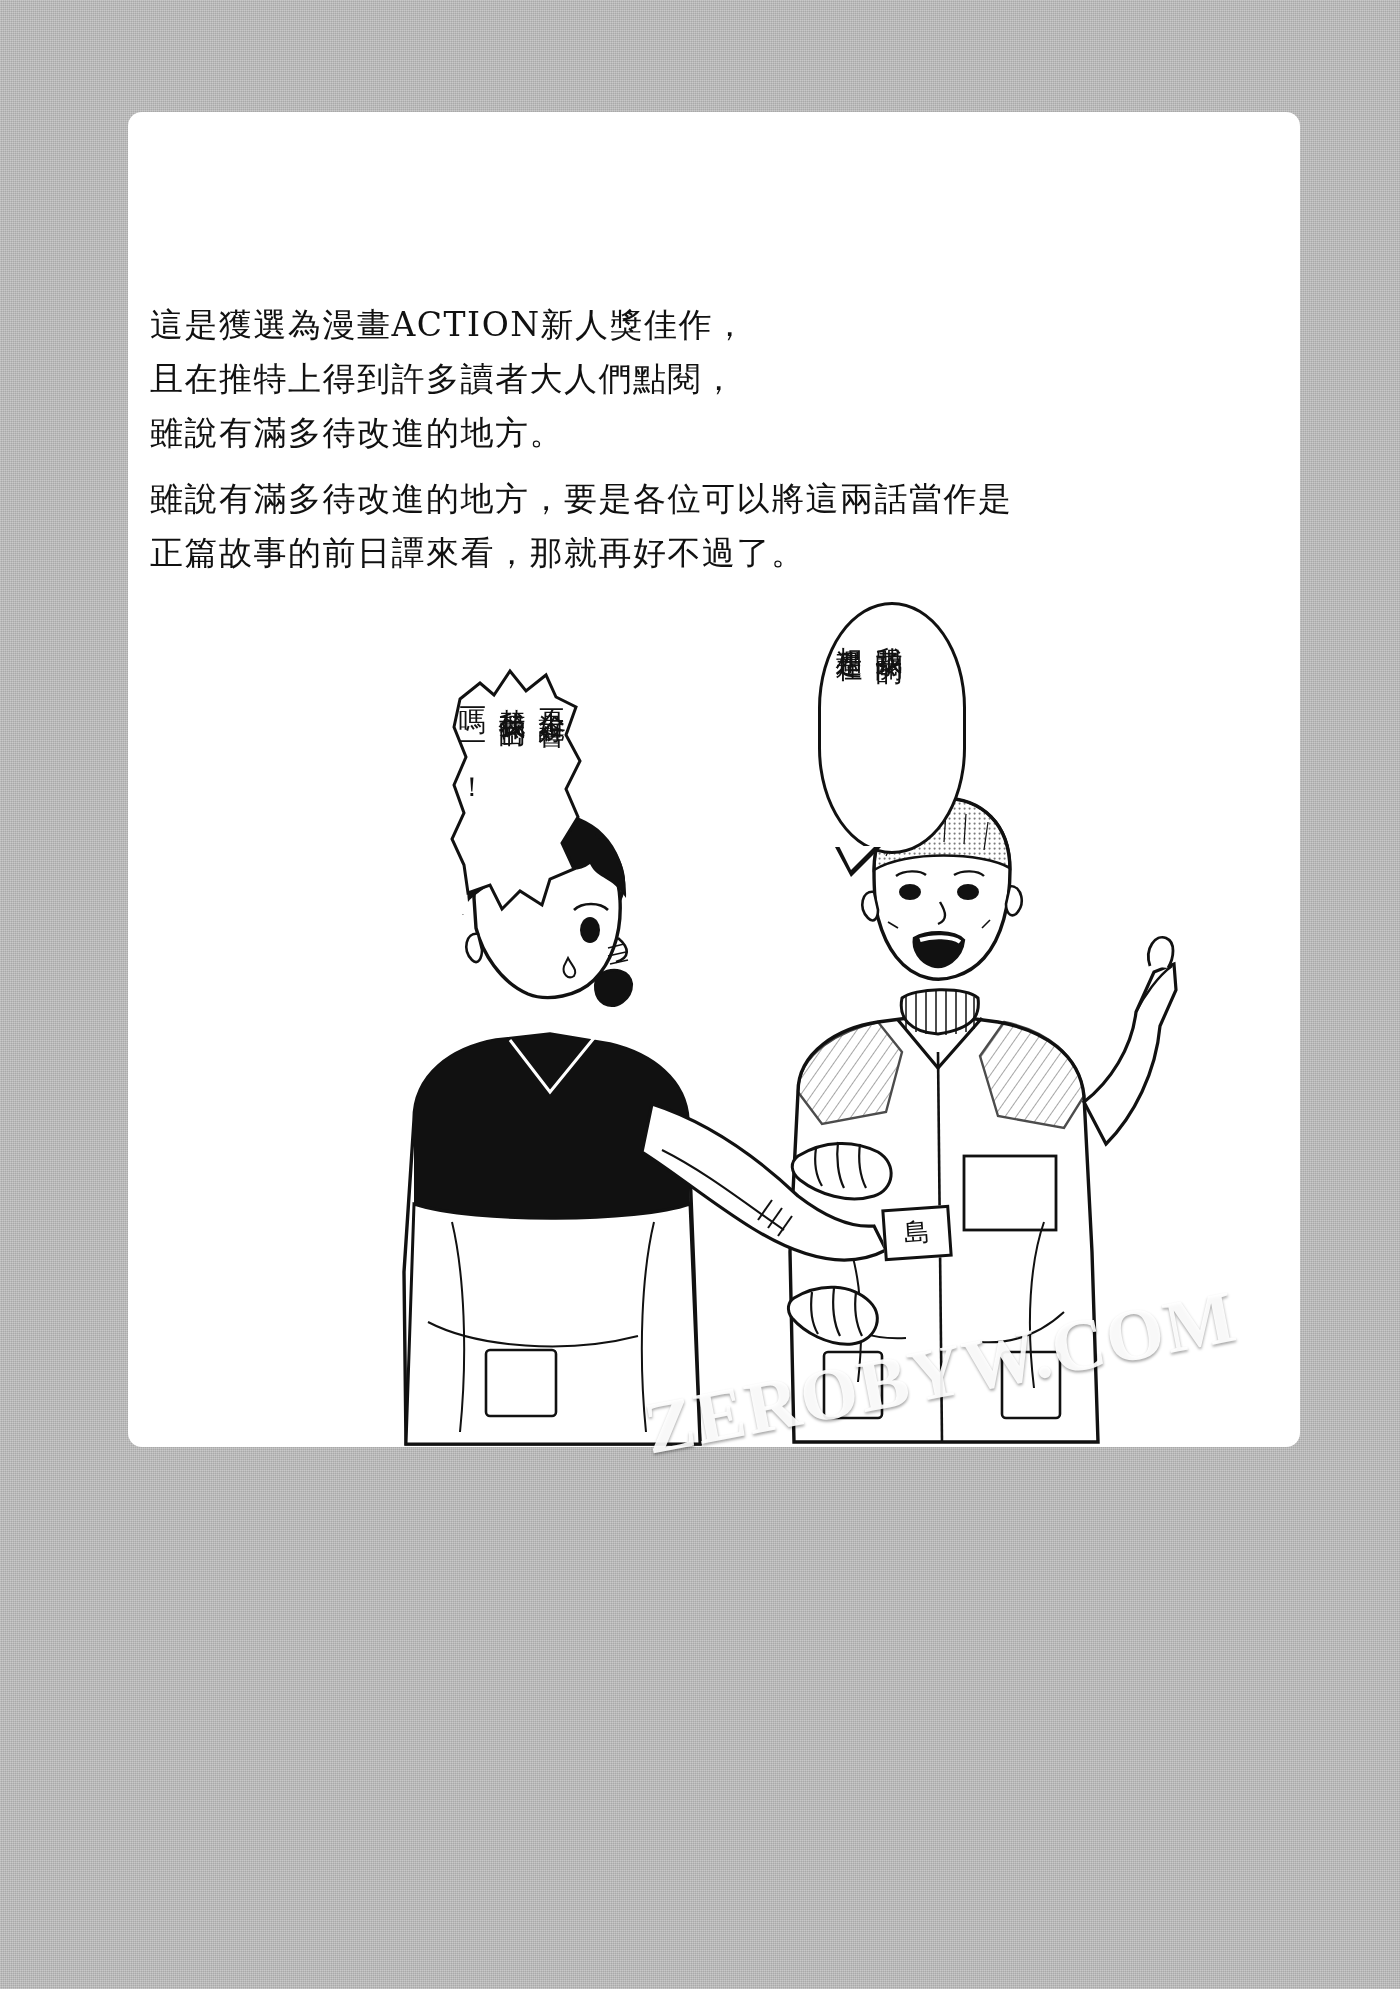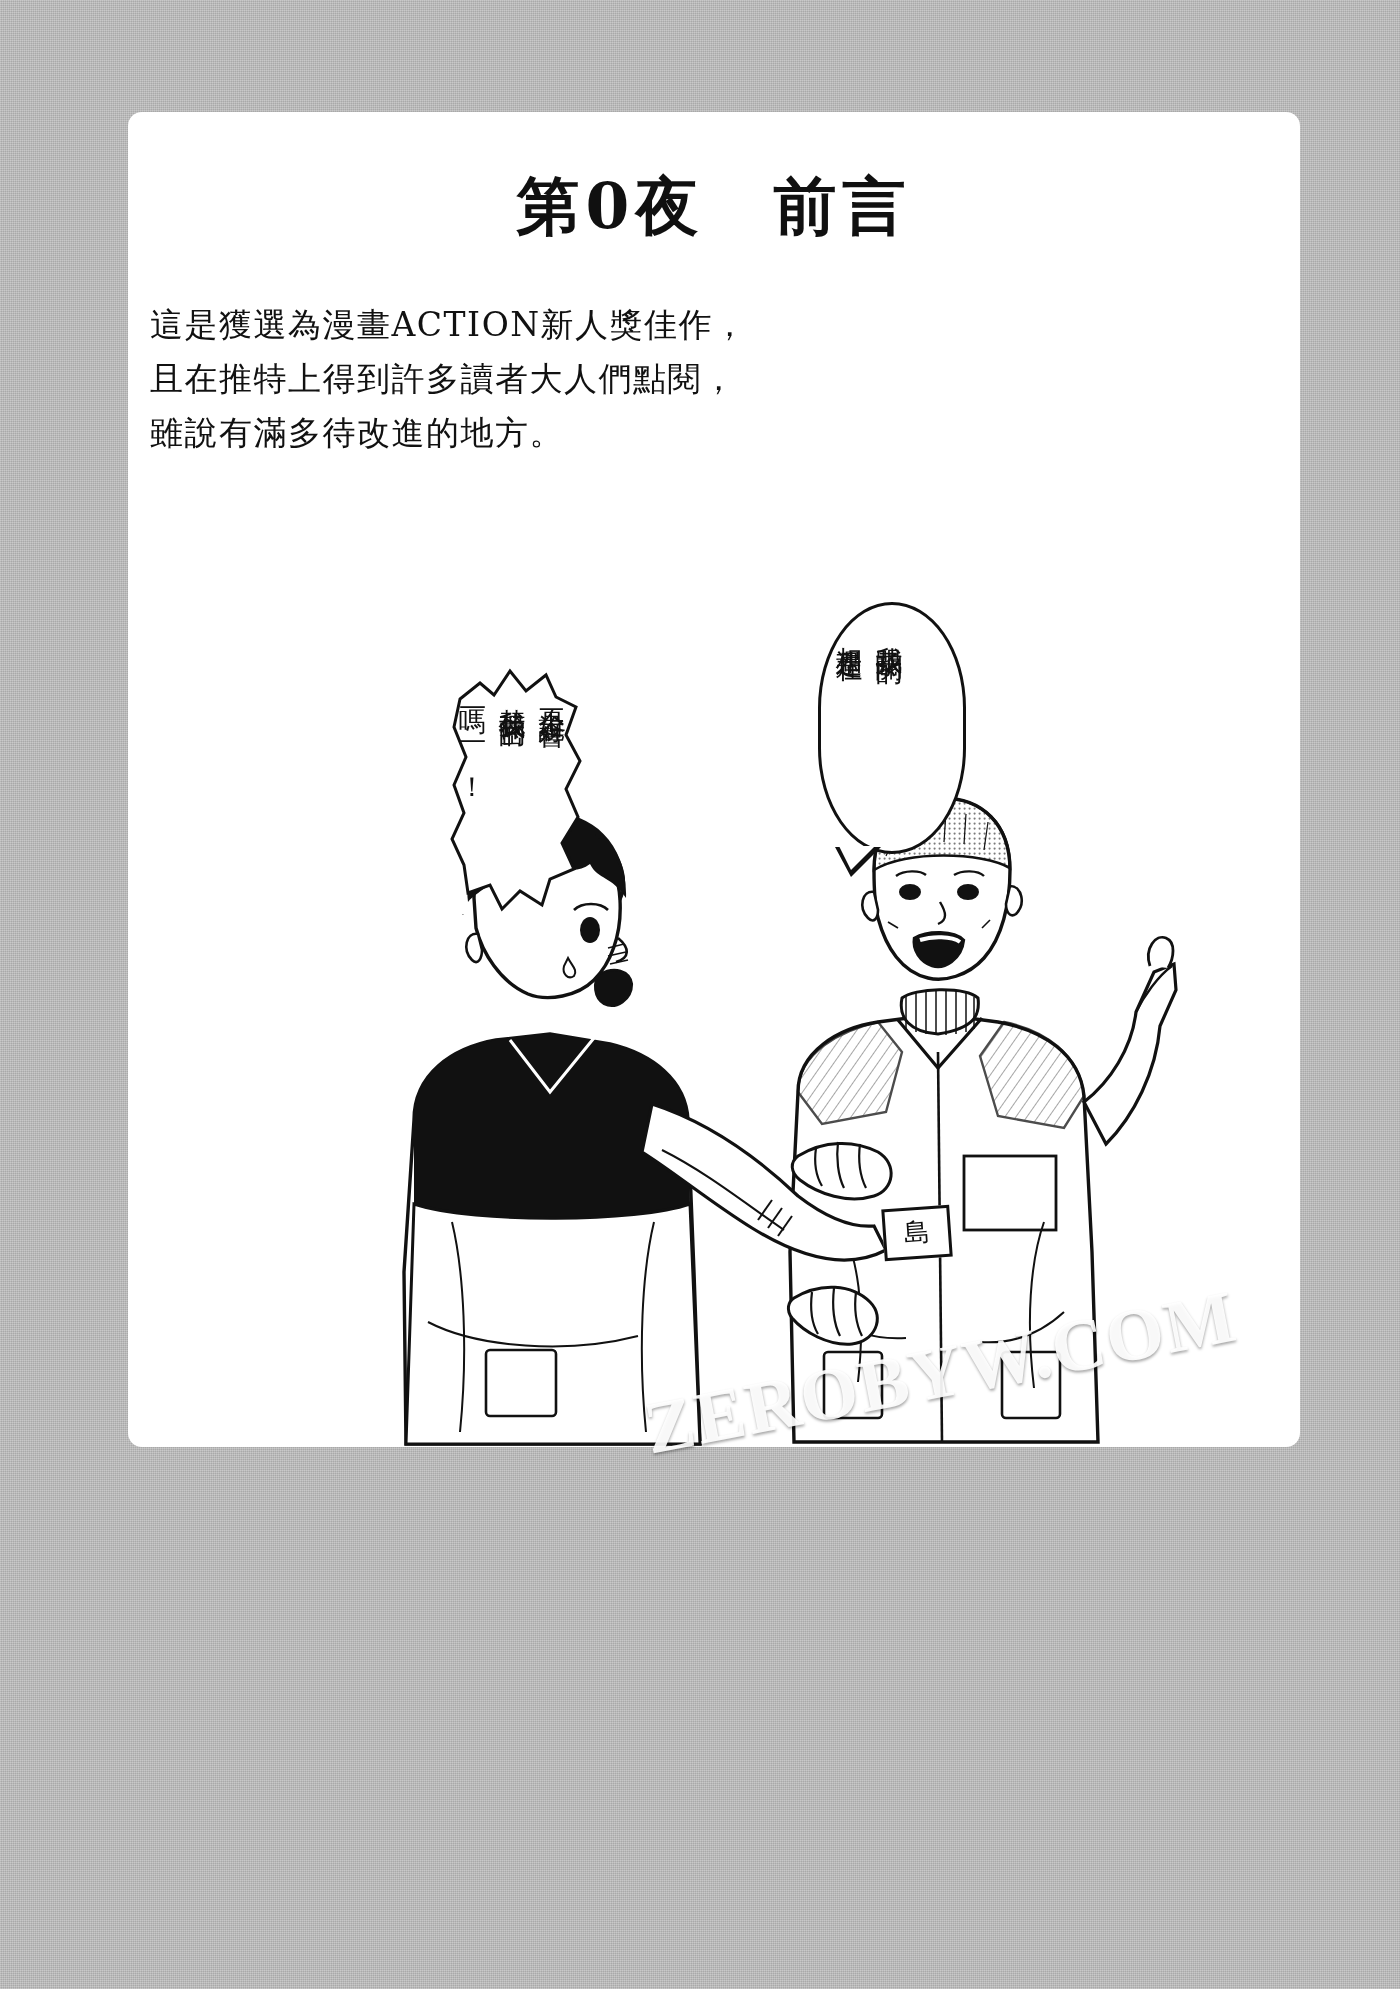--- a/index.html
+++ b/index.html
@@ -167,25 +167,26 @@
     color: #111;
   }
 </style>
 </head>
 <body>
 
 <div id="outer-bg"></div>
 
 <div id="page">
 
-  <div id="page-title">第0夜　前言</div>
 
   <div class="body-block" id="para-1" style="white-space: pre-line;">這是獲選為漫畫ACTION新人獎佳作，
 且在推特上得到許多讀者大人們點閱，
 雖說有滿多待改進的地方。</div>
+  <div class="body-block" id="para-2" style="white-space: pre-line;">雖說有滿多待改進的地方，要是各位可以將這兩話當作是
+正篇故事的前日譚來看，那就再好不過了。</div>
 
   <div id="artwork">
     <svg viewBox="0 0 960 695" width="960" height="695">
       <defs>
         <pattern id="hatch" width="6" height="6" patternTransform="rotate(45)" patternUnits="userSpaceOnUse">
           <line x1="0" y1="0" x2="0" y2="6" stroke="#111" stroke-width="1.1"></line>
         </pattern>
         <pattern id="hatch2" width="9" height="9" patternTransform="rotate(35)" patternUnits="userSpaceOnUse">
           <line x1="0" y1="0" x2="0" y2="9" stroke="#111" stroke-width="1"></line>
         </pattern>

